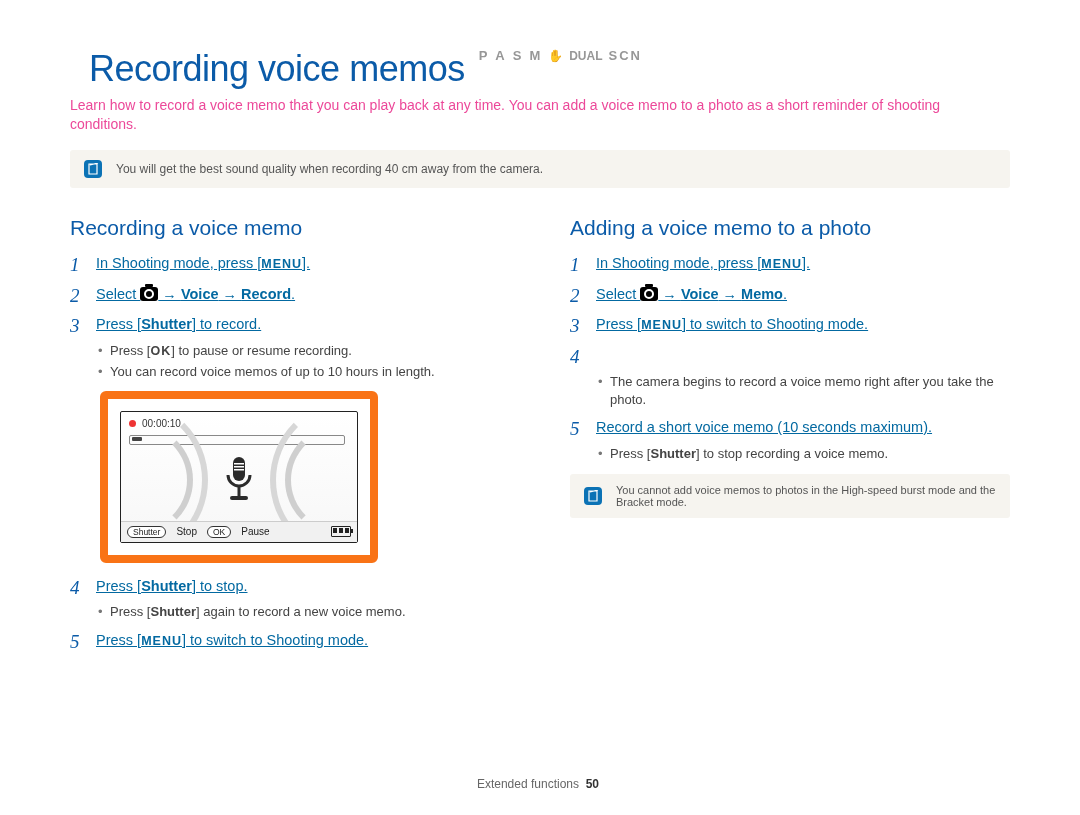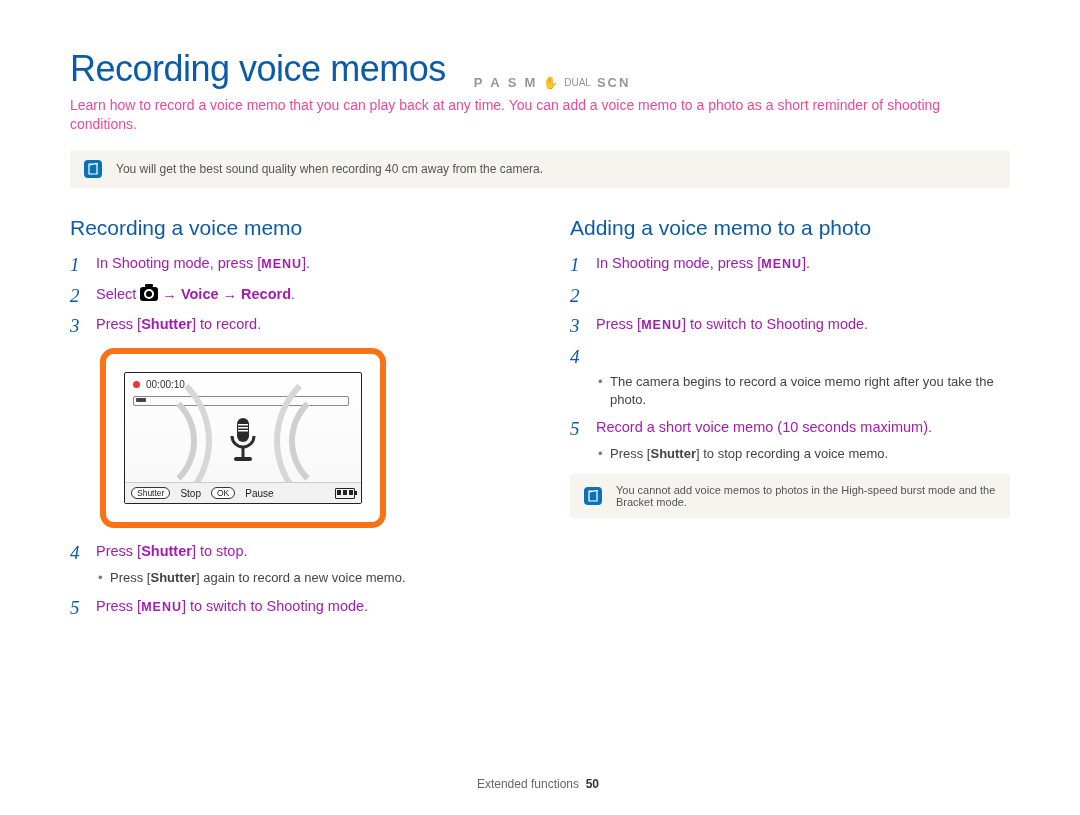--- a/index.html
+++ b/index.html
@@ -1,48 +1,48 @@
 <!DOCTYPE html>
 <html><head>
 <meta charset="utf-8">
 <style>
   html,body{margin:0;padding:0;background:#fff;}
   .page{width:1080px;height:815px;box-sizing:border-box;padding:48px 70px 30px 70px;font-family:Arial,Helvetica,sans-serif;color:#333;position:relative;}
-  .title-row{display:flex;align-items:flex-end;gap:28px;}
+  .title-row{display:flex;align-items:flex-start;gap:14px;margin-left:19px;}
   h1{font-size:36px;font-weight:400;color:#0b5ba8;margin:0;font-family:"Arial Narrow",Arial,sans-serif;letter-spacing:-0.5px;}
   .modes{font-size:13px;letter-spacing:2px;color:#979797;font-weight:600;display:flex;align-items:center;gap:6px;}
   .modes .hand{font-size:12px;letter-spacing:0;}
-  .modes .dual{font-size:10px;letter-spacing:0;font-weight:400;}
+  .modes .dual{font-size:12px;letter-spacing:0;font-weight:700;}
   .intro{font-size:14px;color:#ec4899;margin:6px 0 16px 0;line-height:1.35;}
 
   .note{background:#f6f4ef;border-radius:3px;padding:10px 14px;display:flex;align-items:center;gap:14px;font-size:12px;color:#555;}
   .note.small{font-size:11px;}
   .note-icon{width:18px;height:18px;border-radius:4px;background:#0b72b5;display:flex;align-items:center;justify-content:center;color:#fff;font-size:12px;flex:0 0 auto;}
   .note-icon svg{display:block;}
 
   .cols{display:flex;gap:60px;margin-top:28px;}
   .col{flex:1;min-width:0;}
   h2{font-size:21px;font-weight:400;color:#0b5ba8;margin:0 0 14px 0;}
 
   .step{display:flex;gap:8px;margin:8px 0 2px 0;align-items:flex-start;}
   .step-num{font-family:Georgia,"Times New Roman",serif;font-style:italic;color:#0b5ba8;font-size:19px;line-height:1.2;width:18px;flex:0 0 auto;}
-  .step-body{font-size:14.5px;color:#a21caf;line-height:1.35;}
+  .step-body{font-size:14.5px;color:#0369a1;line-height:1.35;text-decoration:underline;}
   .step-body b{font-weight:700;}
   .menu-label{font-weight:800;letter-spacing:1px;font-size:12.5px;}
   .ok-label{font-weight:800;letter-spacing:1px;font-size:12.5px;}
   .cam-icon{display:inline-flex;width:18px;height:14px;background:#000;border-radius:3px;position:relative;vertical-align:-2px;}
   .cam-icon::before{content:"";position:absolute;top:-3px;left:5px;width:8px;height:3px;background:#000;border-radius:1px;}
   .cam-icon::after{content:"";position:absolute;top:2px;left:4px;width:10px;height:10px;border-radius:50%;box-sizing:border-box;border:2px solid #fff;}
 
   ul.sub{margin:4px 0 10px 28px;padding:0;list-style:none;}
   ul.sub li{font-size:13px;color:#444;position:relative;padding-left:12px;margin:3px 0;line-height:1.35;}
   ul.sub li::before{content:"•";position:absolute;left:0;top:0;color:#777;}
 
   
-  .lcd{width:238px;margin:10px 0 14px 30px;border:6px solid #f97316;border-radius:14px;background:#fff;padding:18px;}
+  .lcd{width:238px;margin:10px 0 14px 30px;border:8px solid #f97316;border-radius:6px;background:#fff;padding:12px;}
   .lcd-inner{border:1px solid #222;border-radius:2px;background:linear-gradient(#fff,#f7f7f7);position:relative;height:130px;}
   .lcd-top{display:flex;align-items:center;gap:6px;padding:6px 8px;font-size:10px;color:#333;}
   .rec{width:7px;height:7px;border-radius:50%;background:#e33;}
   .prog{flex:1;height:8px;border:1px solid #888;background:#fcfcfc;border-radius:2px;position:relative;margin-right:4px;}
   .prog::after{content:"";position:absolute;left:2px;top:1px;width:10px;height:4px;background:#444;border-radius:1px;}
   .waves{position:absolute;top:34px;left:0;right:0;bottom:28px;display:flex;align-items:center;justify-content:center;}
   .arc{position:absolute;border:6px solid #e0e0e0;border-radius:50%;}
   .arc.l1{width:150px;height:150px;left:-75px;border-color:transparent #d7d7d7 transparent transparent;}
   .arc.l2{width:100px;height:100px;left:-40px;border-color:transparent #cfcfcf transparent transparent;}
   .arc.r1{width:150px;height:150px;right:-75px;border-color:transparent transparent transparent #d7d7d7;}
@@ -105,20 +105,24 @@
           <span>Select </span><span class="cam-icon"></span><span> → </span><b>Voice</b><span> → </span><b>Record</b><span>.</span>
         </div>
       </div>
 
       <div class="step">
           <span class="step-num">3</span>
         <div class="step-body">
           <span>Press [</span><b>Shutter</b><span>] to record.</span>
         </div>
       </div>
+      <ul class="sub">
+        <li><span>Press [</span><span class="ok-label">OK</span><span>] to pause or resume recording.</span></li>
+        <li>You can record voice memos of up to 10 hours in length.</li>
+      </ul>
 
       <div class="lcd">
         <div class="lcd-inner">
           <div class="lcd-top">
             <span class="rec"></span>
             <span>00:00:10</span>
           </div>
           <div style="padding:0 8px;">
               <div class="prog"></div>
             </div>
@@ -176,20 +180,23 @@
 
       <div class="step">
           <span class="step-num">1</span>
         <div class="step-body">
           <span>In Shooting mode, press [</span><span class="menu-label">MENU</span><span>].</span>
         </div>
       </div>
 
       <div class="step">
           <span class="step-num">2</span>
+        <div class="step-body">
+          <span>Select </span><span class="cam-icon"></span><span> → </span><b>Voice</b><span> → </span><b>Memo</b><span>.</span>
+        </div>
       </div>
 
       <div class="step">
           <span class="step-num">3</span>
         <div class="step-body">
           <span>Press [</span><span class="menu-label">MENU</span><span>] to switch to Shooting mode.</span>
         </div>
       </div>
 
       <div class="step">

